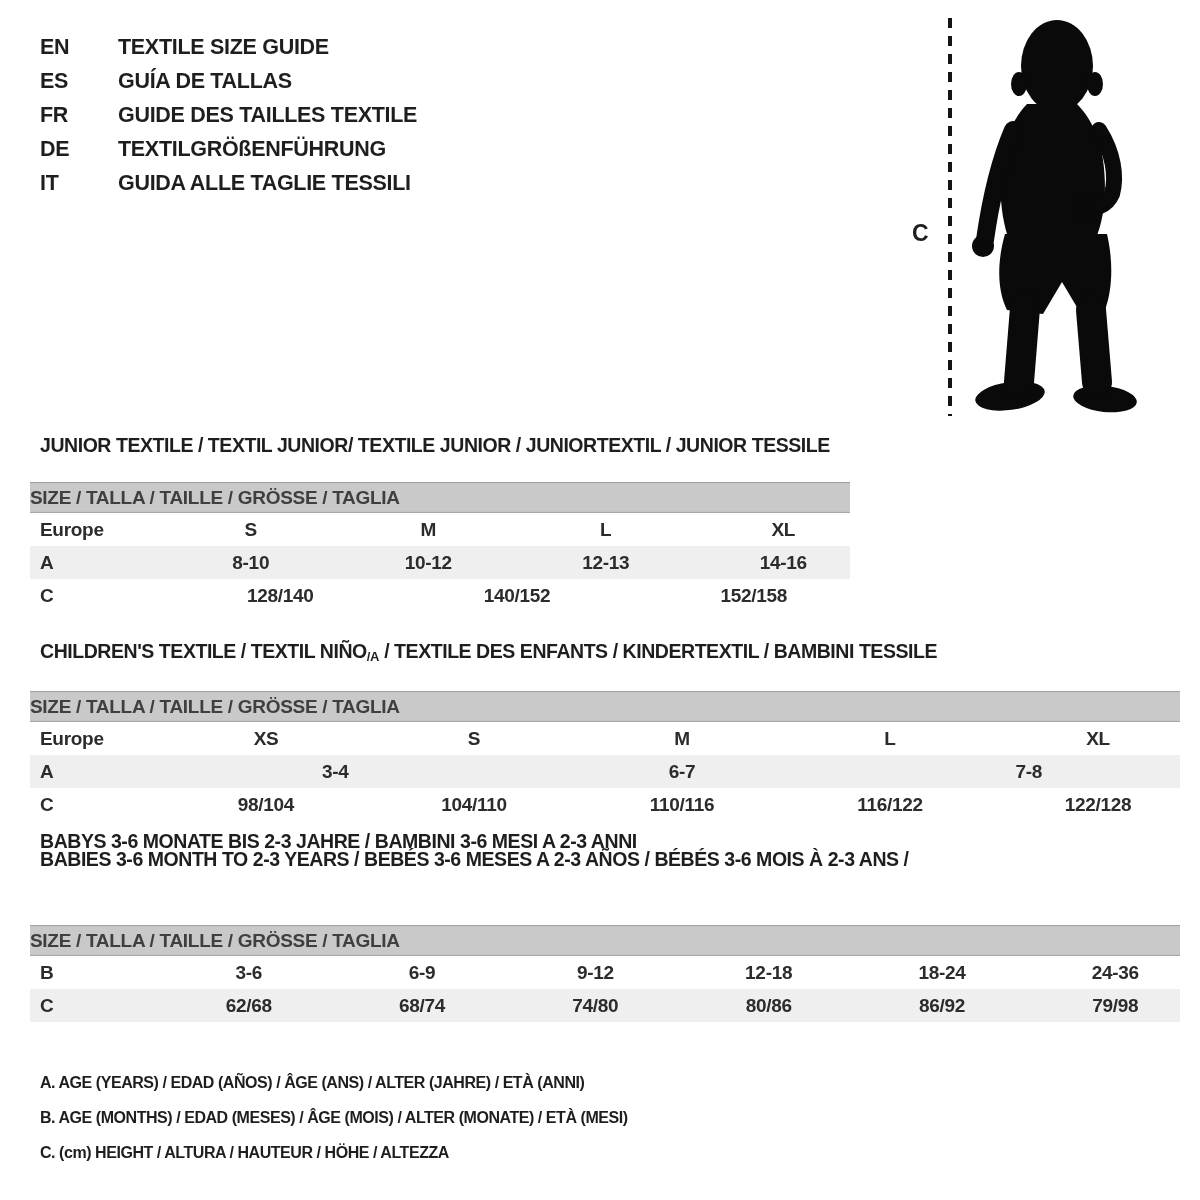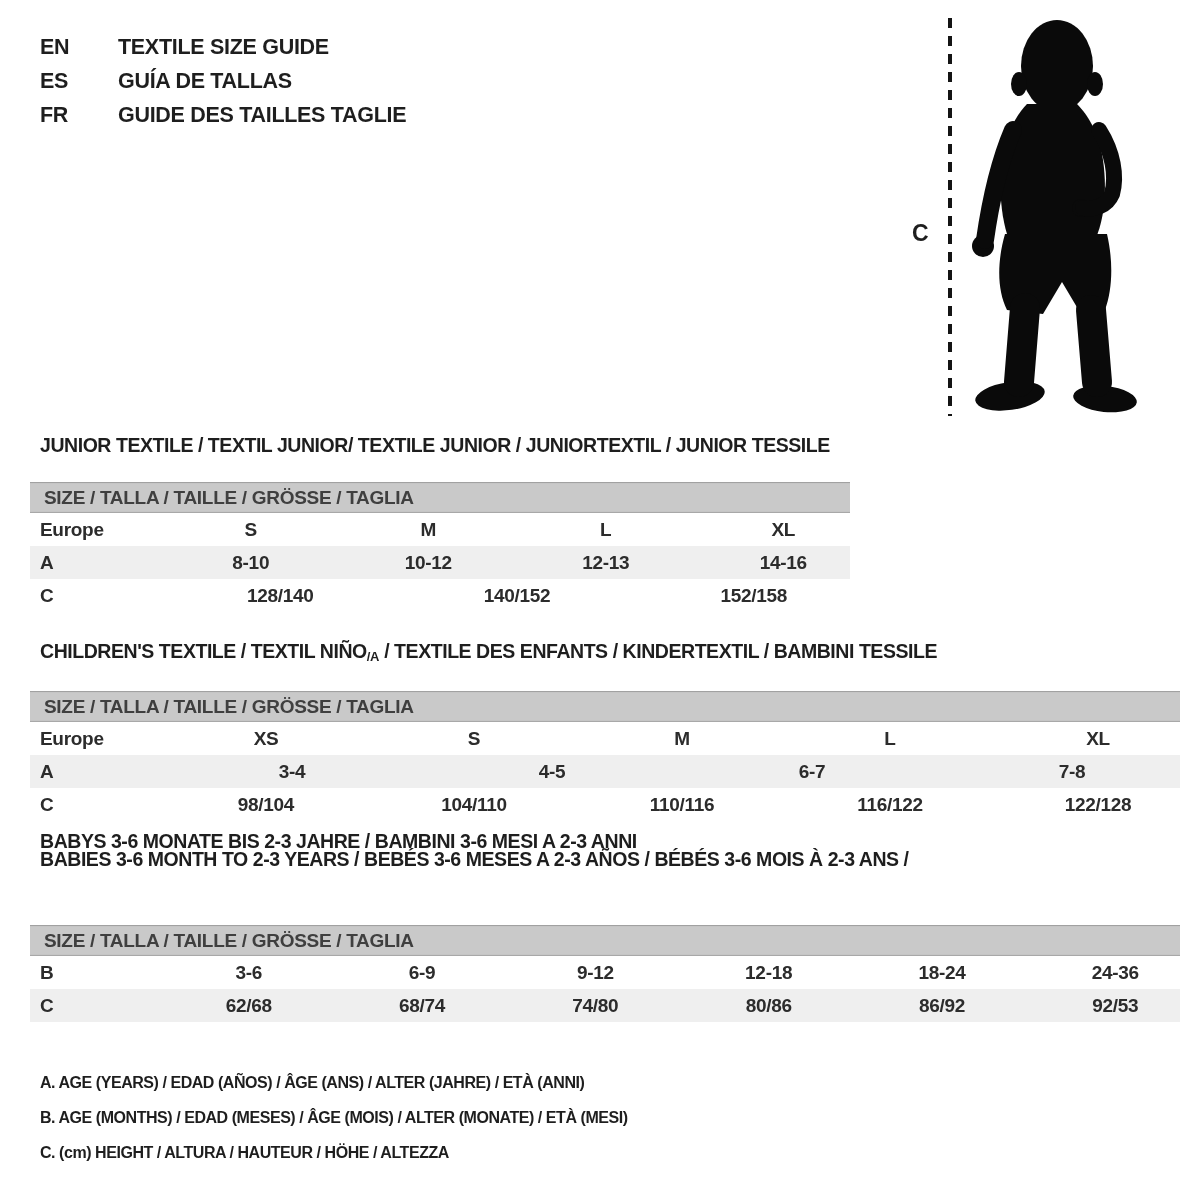--- a/index.html
+++ b/index.html
@@ -24,21 +24,21 @@
   .c-label { left:912px; top:220px; font-size:23px; }
 
   
   .section-title { font-size:19.5px; line-height:22px; letter-spacing:-0.45px; white-space:nowrap; }
   .sub-a { font-size:13px; position:relative; top:3px; letter-spacing:-0.3px; }
 
   
   .size-table { }
   .size-bar {
     height:31px; line-height:31px; background:#c9c9c9; color:#3f3f3f;
-    font-size:19px; letter-spacing:-0.3px; padding-left:14px; box-sizing:border-box;
+    font-size:19px; letter-spacing:-0.3px; padding-left:0; box-sizing:border-box;
     box-shadow:inset 0 2px 1px -1px rgba(0,0,0,.22), inset 0 -2px 1px -1px rgba(0,0,0,.18);
   }
   .trow { display:flex; height:33px; line-height:33px; font-size:19px; color:#2c2c2c; letter-spacing:-0.3px;gap:44px; }
   .trow.shaded { background:#efefef; }
   .tlabel { width:110px; padding-left:10px; box-sizing:border-box; }
   .tcell { flex:1; text-align:center; }
 
   
   .legend-line { font-size:16px; line-height:22px; letter-spacing:-0.45px; white-space:nowrap; }
 </style>
@@ -49,21 +49,29 @@
   <div class="lang-row">
     <div class="lang-code">EN</div>
     <div class="lang-label">TEXTILE SIZE GUIDE</div>
   </div>
   <div class="lang-row">
     <div class="lang-code">ES</div>
     <div class="lang-label">GUÍA DE TALLAS</div>
   </div>
   <div class="lang-row">
     <div class="lang-code">FR</div>
-    <div class="lang-label">GUIDE DES TAILLES TAGLIE</div>
+    <div class="lang-label">GUIDE DES TAILLES TEXTILE</div>
+  </div>
+  <div class="lang-row">
+    <div class="lang-code">DE</div>
+    <div class="lang-label">TEXTILGRÖßENFÜHRUNG</div>
+  </div>
+  <div class="lang-row">
+    <div class="lang-code">IT</div>
+    <div class="lang-label">GUIDA ALLE TAGLIE TESSILI</div>
   </div>
 </div>
 
 <div class="abs dash-line"></div>
 <div class="abs c-label">C</div>
 
 <svg class="abs" style="left:965px;top:18px" width="175" height="400" viewBox="0 0 175 400">
   <g fill="#0a0a0a">
     <ellipse cx="92" cy="48" rx="36" ry="46"></ellipse>
     <ellipse cx="54" cy="66" rx="8" ry="12"></ellipse>
@@ -123,21 +131,20 @@
     <div class="tlabel">Europe</div>
     <div class="tcell">XS</div>
     <div class="tcell">S</div>
     <div class="tcell">M</div>
     <div class="tcell">L</div>
     <div class="tcell">XL</div>
   </div>
   <div class="trow shaded">
     <div class="tlabel">A</div>
     <div class="tcell">3-4</div>
-    <div class="tcell">4-5</div>
     <div class="tcell">6-7</div>
     <div class="tcell">7-8</div>
   </div>
   <div class="trow">
     <div class="tlabel">C</div>
     <div class="tcell">98/104</div>
     <div class="tcell">104/110</div>
     <div class="tcell">110/116</div>
     <div class="tcell">116/122</div>
     <div class="tcell">122/128</div>
@@ -160,19 +167,19 @@
     <div class="tcell">18-24</div>
     <div class="tcell">24-36</div>
   </div>
   <div class="trow shaded">
     <div class="tlabel">C</div>
     <div class="tcell">62/68</div>
     <div class="tcell">68/74</div>
     <div class="tcell">74/80</div>
     <div class="tcell">80/86</div>
     <div class="tcell">86/92</div>
-    <div class="tcell">92/53</div>
+    <div class="tcell">79/98</div>
   </div>
 </div>
 
 <div class="abs legend-line" style="left:40px;top:1072px">A. AGE (YEARS) / EDAD (AÑOS) / ÂGE (ANS) / ALTER (JAHRE) / ETÀ (ANNI)</div>
 <div class="abs legend-line" style="left:40px;top:1107px">B. AGE (MONTHS) / EDAD (MESES) / ÂGE (MOIS) / ALTER (MONATE) / ETÀ (MESI)</div>
 <div class="abs legend-line" style="left:40px;top:1142px">C. (cm) HEIGHT / ALTURA / HAUTEUR / HÖHE / ALTEZZA</div>
 
 </body></html>

